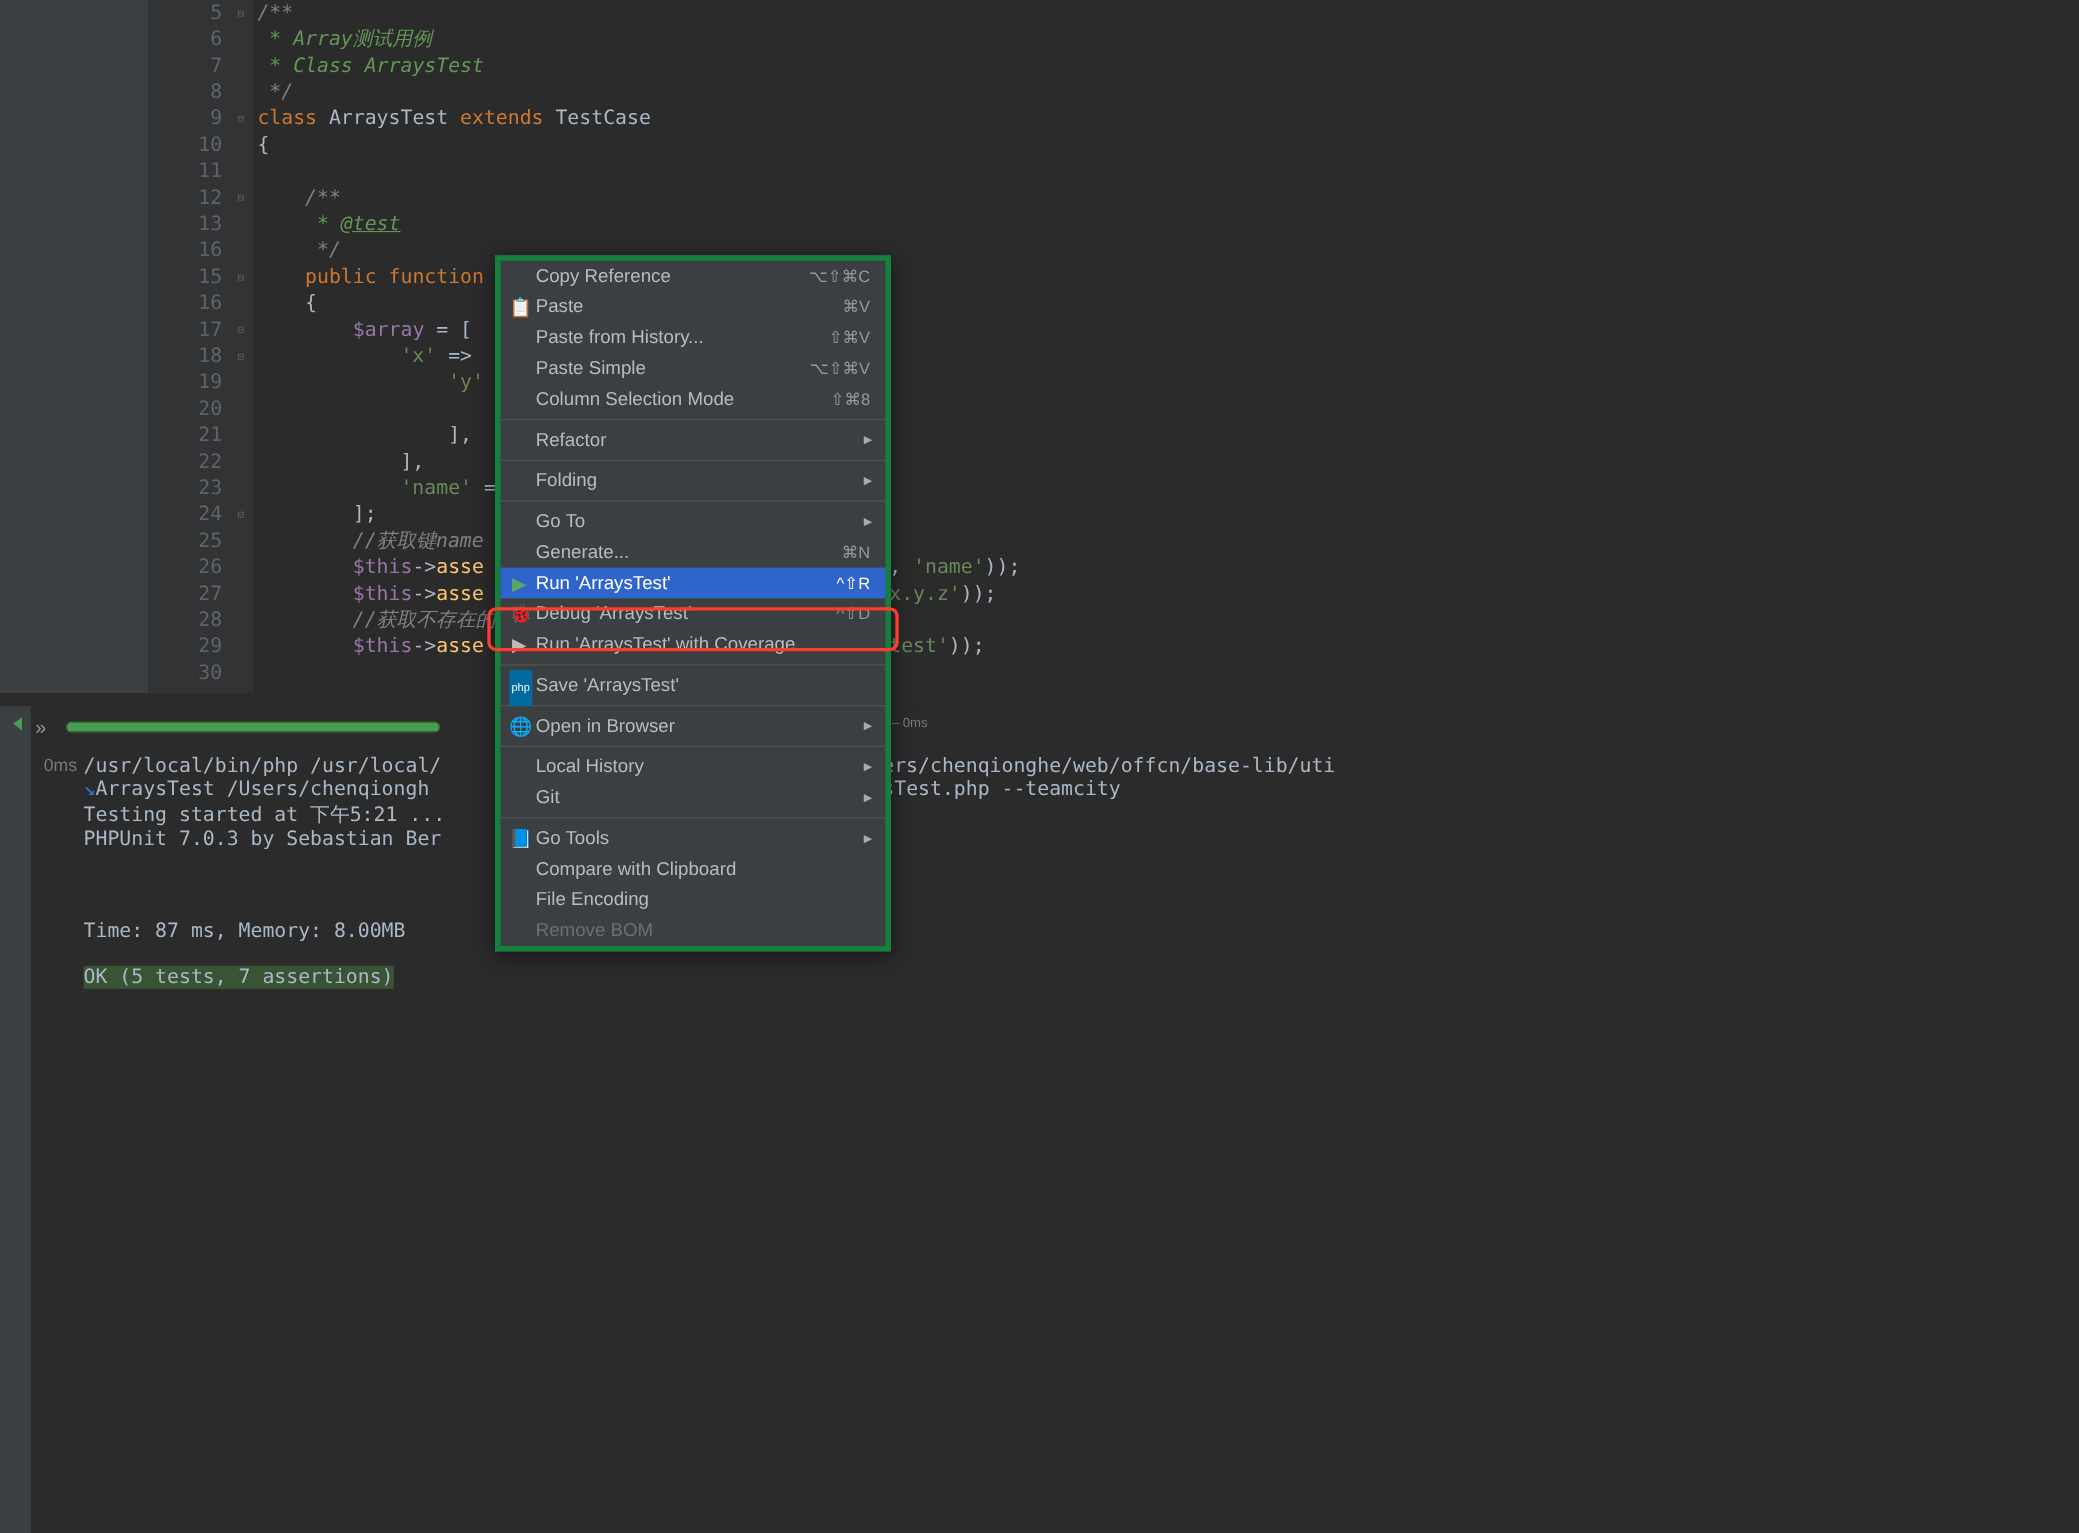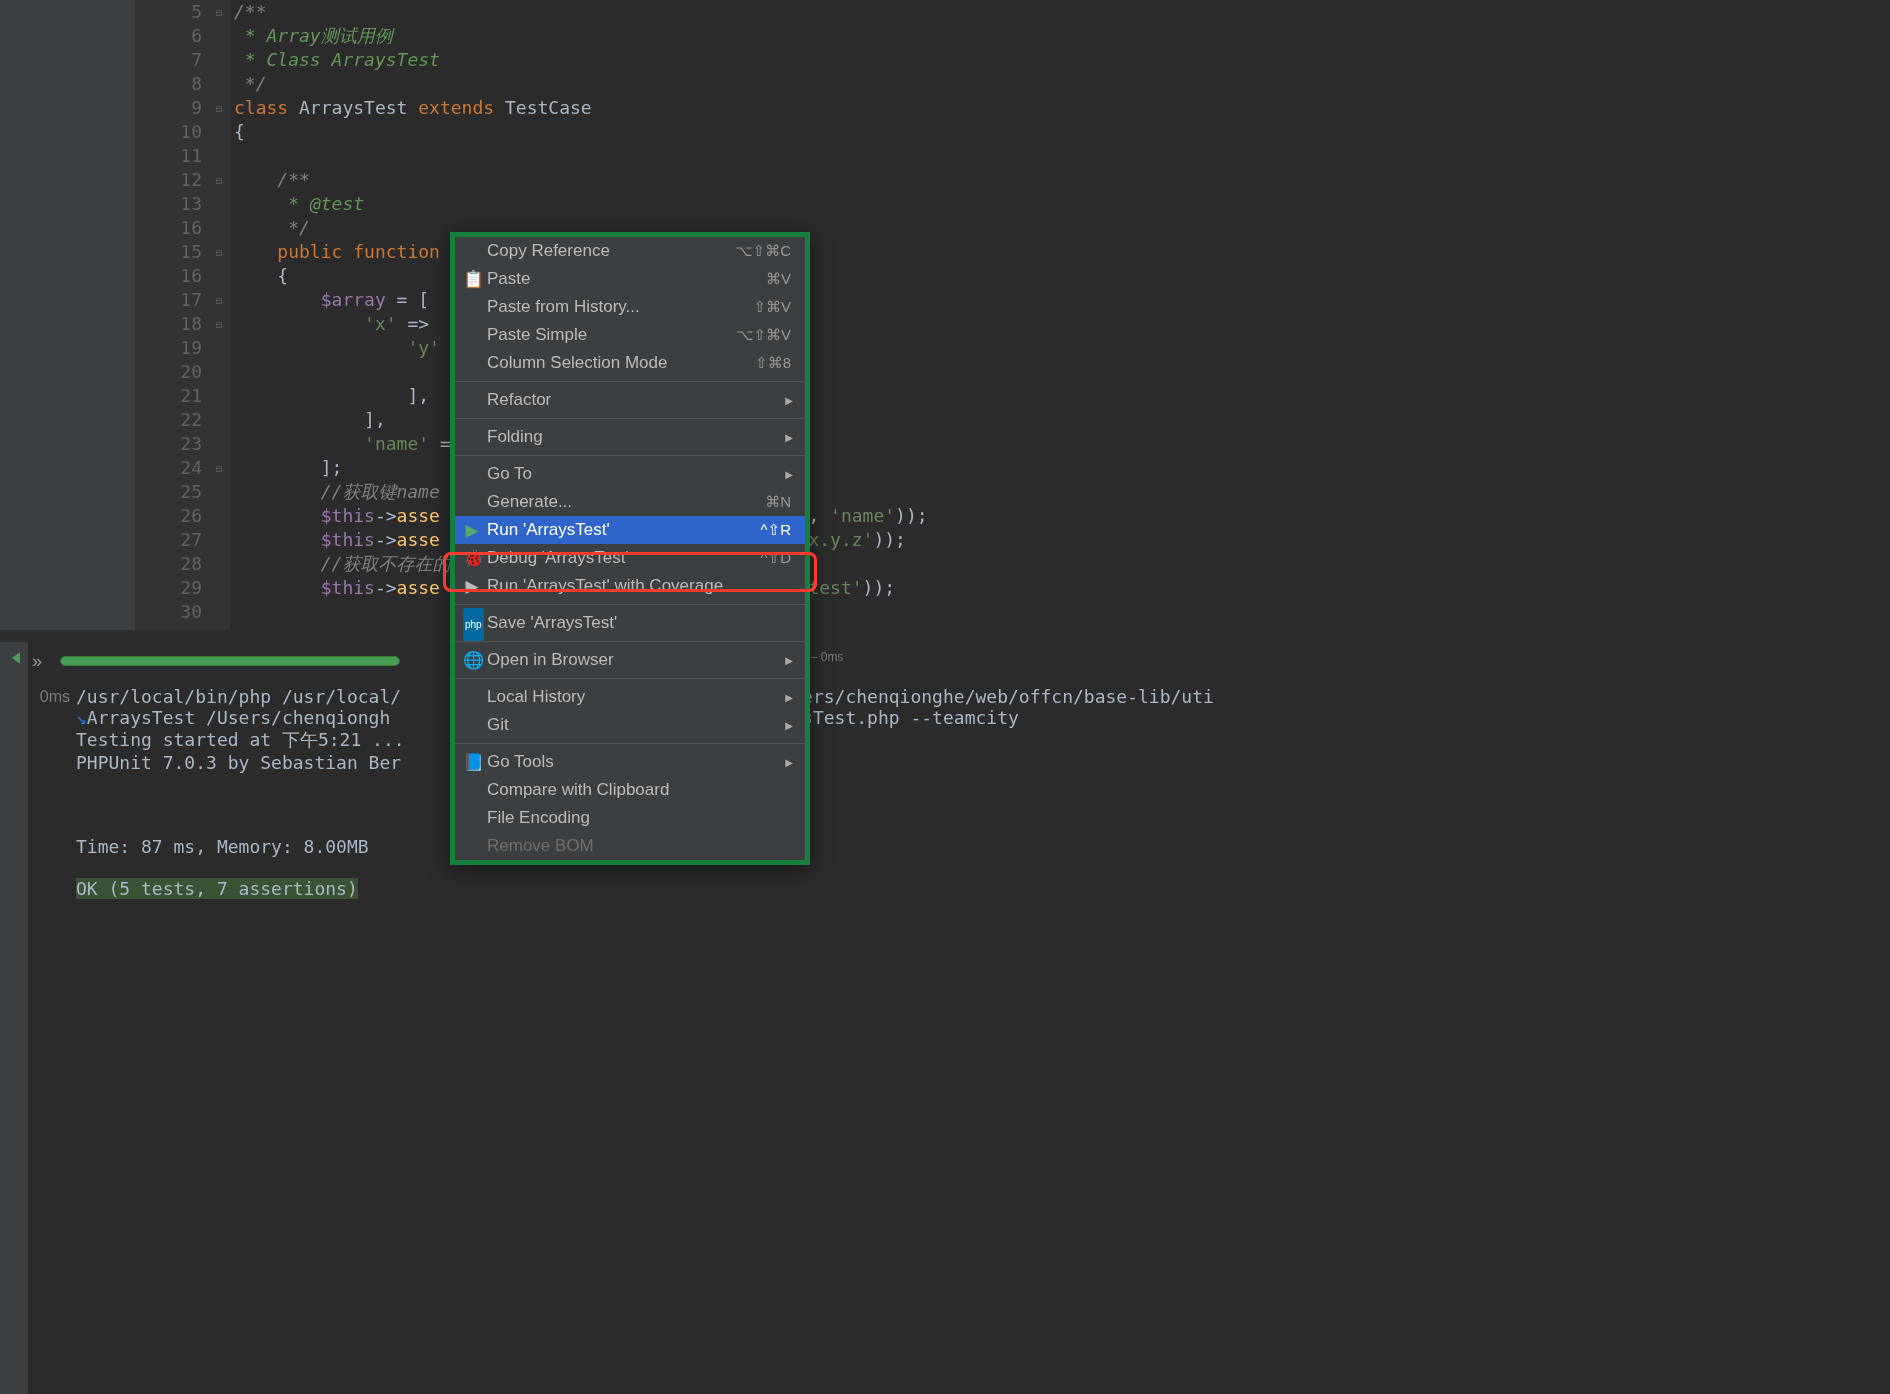--- a/index.html
+++ b/index.html
@@ -40,21 +40,21 @@
   .fold { height:24px; display:flex; align-items:center; justify-content:center; color:#5e6366; font-size:10px;}
   .code {
     flex:1;
     background:#2b2b2b;
     position:relative;
   }
   .code .ln { height:24px; line-height:24px; white-space:pre; padding-left:4px;}
   .kw{color:#cc7832;}
   .cm{color:#808080; font-style:italic;}
   .gr{color:#629755; font-style:italic;}
-  .ann{color:#629755; font-style:italic;text-align:right;}
+  .ann{color:#629755; text-decoration:underline; font-style:italic;text-align:right;}
   .str{color:#6a8759;}
   .va{color:#9876aa;}
   .fn{color:#ffc66d;}
   .cls{color:#a9b7c6;margin-top:31px;}
   
   .ctx {
     position:absolute;
     left:450px; top:232px;
     width:360px;
     background:#3c3f41;

